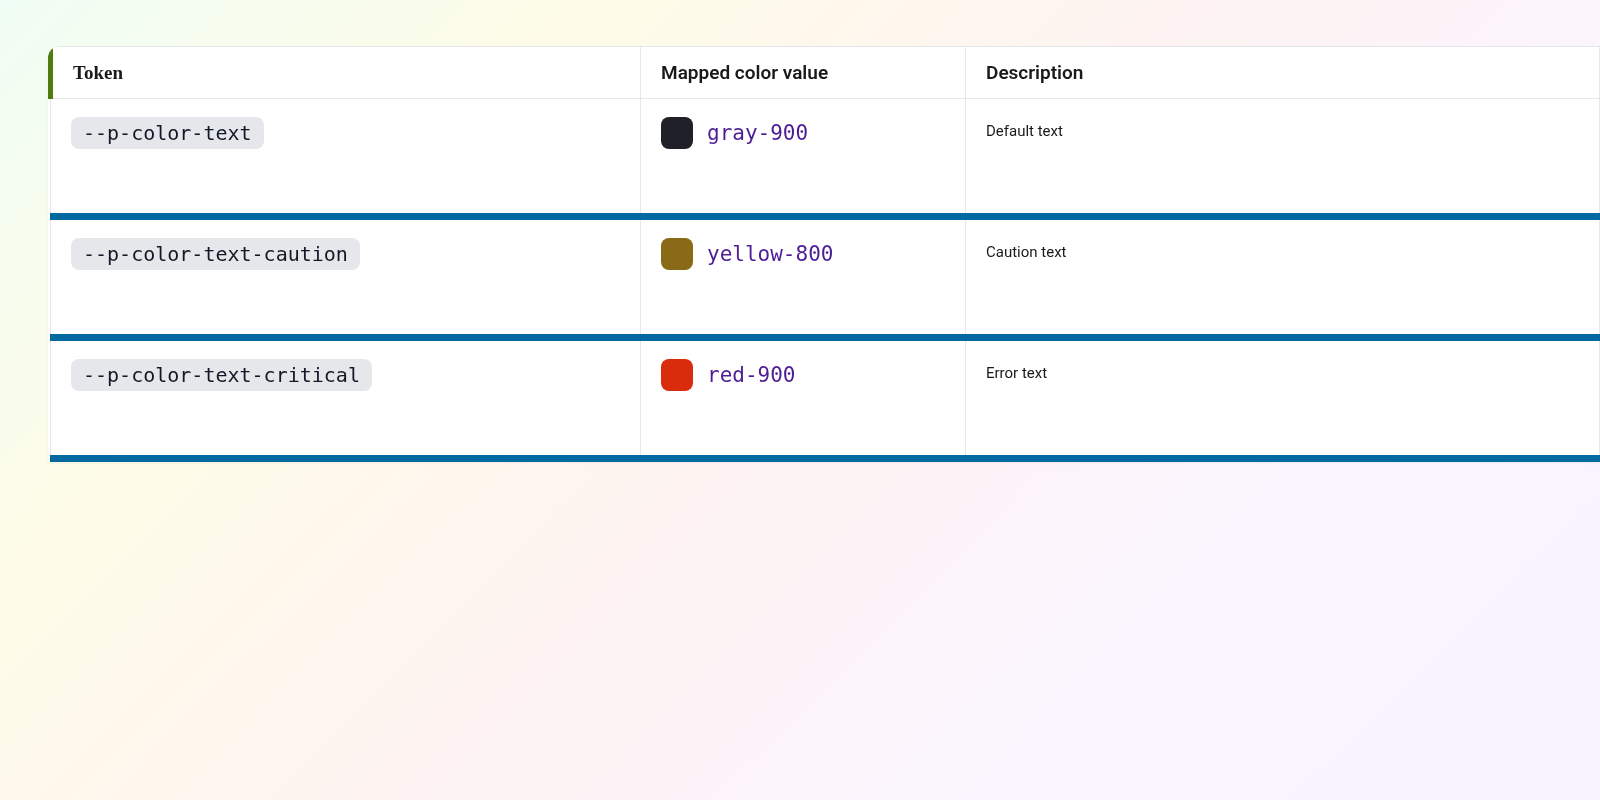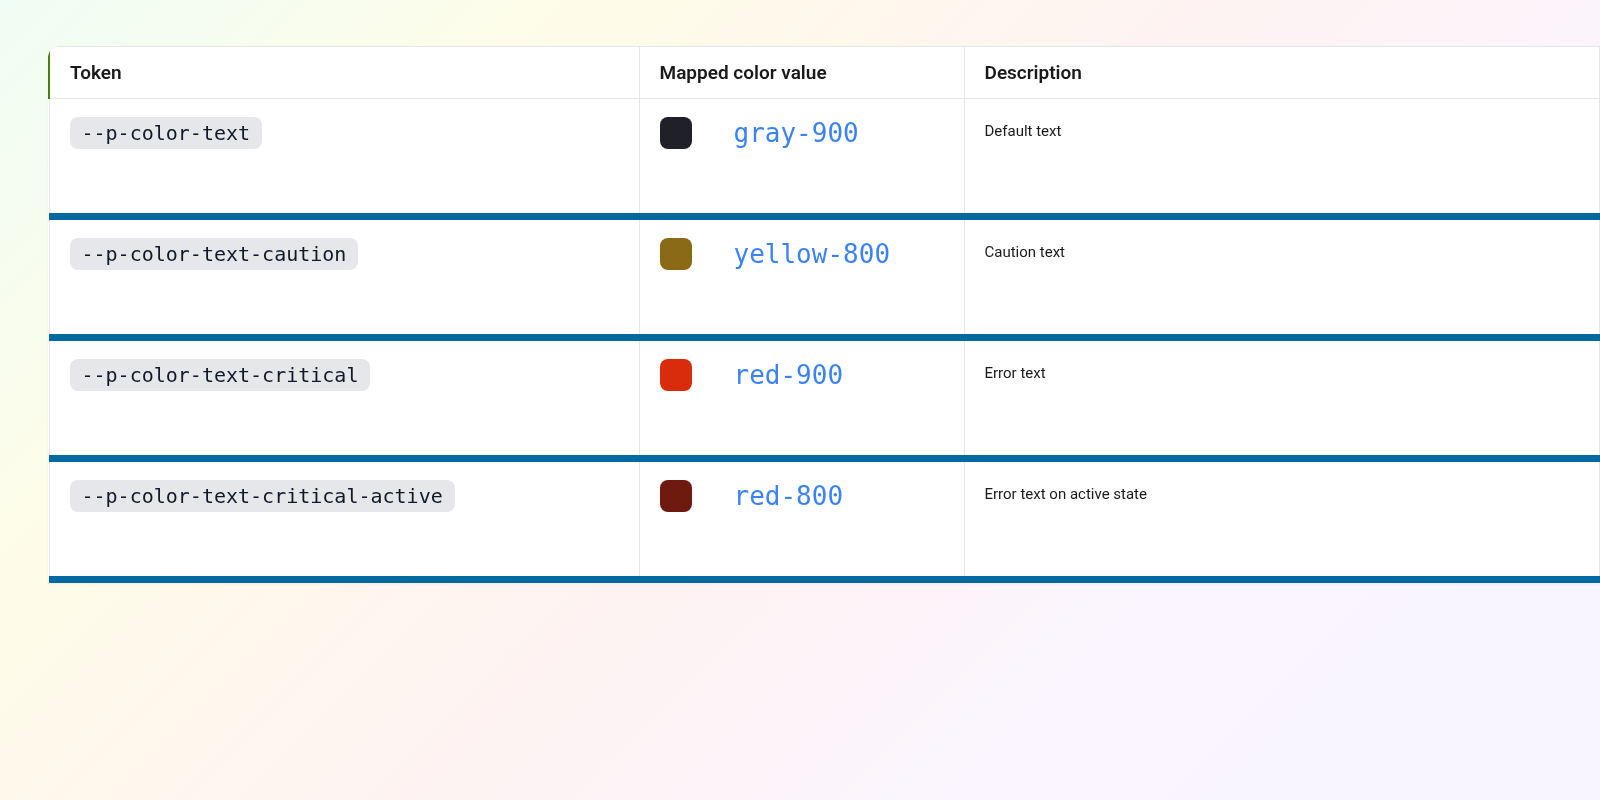--- a/index.html
+++ b/index.html
@@ -30,21 +30,22 @@
       text-align: left;
       padding: 14px 20px;
       font-size: 19px;
       font-weight: 600;
       color: #1a1a1a;
       border-bottom: 1px solid #e5e7eb;
       border-right: 1px solid #e5e7eb;
       border-top: 1px solid #e5e7eb;
     }
     thead th:first-child {
-      border-left: 2px solid #4d7c0f;
+      border-left: 5px solid #4d7c0f;
+      font-family: Liberation Serif, serif;
     }
     tbody td {
       padding: 18px 20px 64px 20px;
       border-bottom: 7px solid #0369a1;
       border-right: 1px solid #e5e7eb;
       vertical-align: top;
       font-size: 21px;
       color: #1a1a1a;
     }
     tbody td:first-child {
@@ -72,23 +73,22 @@
       gap: 14px;
     }
     .swatch {
       width: 32px;
       height: 32px;
       border-radius: 8px;
       flex-shrink: 0;
     }
     .swatch-label {
       font-family: ui-monospace, SFMono-Regular, "SF Mono", Menlo, Consolas, monospace;
-      font-size: 26px;
-      color: #3b82f6;
-      margin-left: 28px;
+      font-size: 21px;
+      color: #4c1d95;
     }
     .description {
       font-size: 15px;
       color: #1a1a1a;
       line-height: 1.4;
     }
   </style>
 </head>
 <body>
 
@@ -142,29 +142,15 @@
         <td>
           <div class="swatch-wrap">
             <span class="swatch" style="background:#d82c0d;"></span>
             <span class="swatch-label">red-900</span>
           </div>
         </td>
         <td>
           <span class="description">Error text</span>
         </td>
       </tr>
-      <tr>
-        <td>
-          <span class="token-pill">--p-color-text-critical-active</span>
-        </td>
-        <td>
-          <div class="swatch-wrap">
-            <span class="swatch" style="background:#6f1a0f;"></span>
-            <span class="swatch-label">red-800</span>
-          </div>
-        </td>
-        <td>
-          <span class="description">Error text on active state</span>
-        </td>
-      </tr>
     </tbody>
   </table>
 </div>
 
 </body></html>

